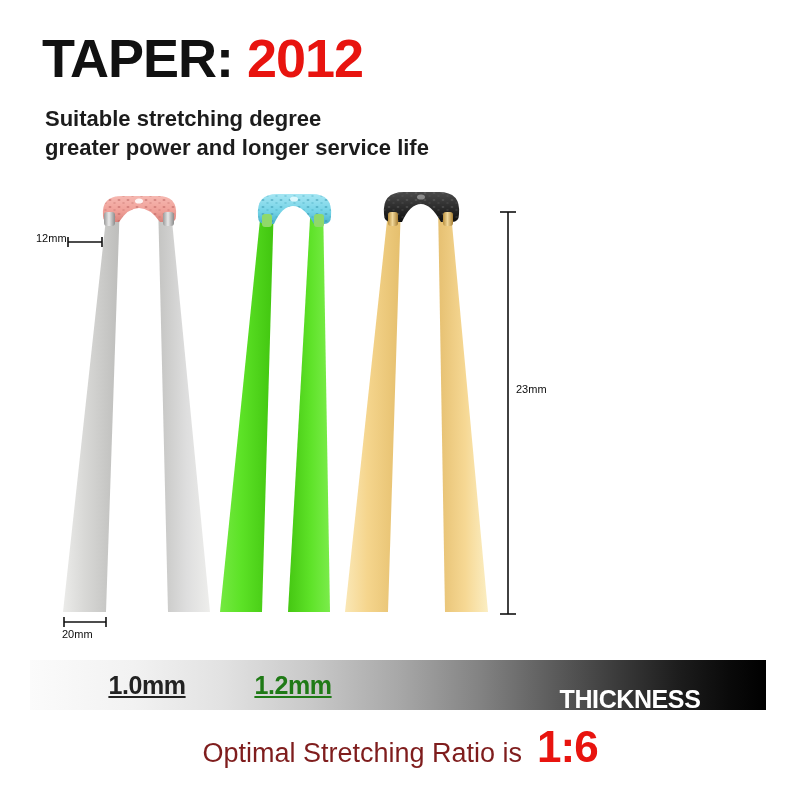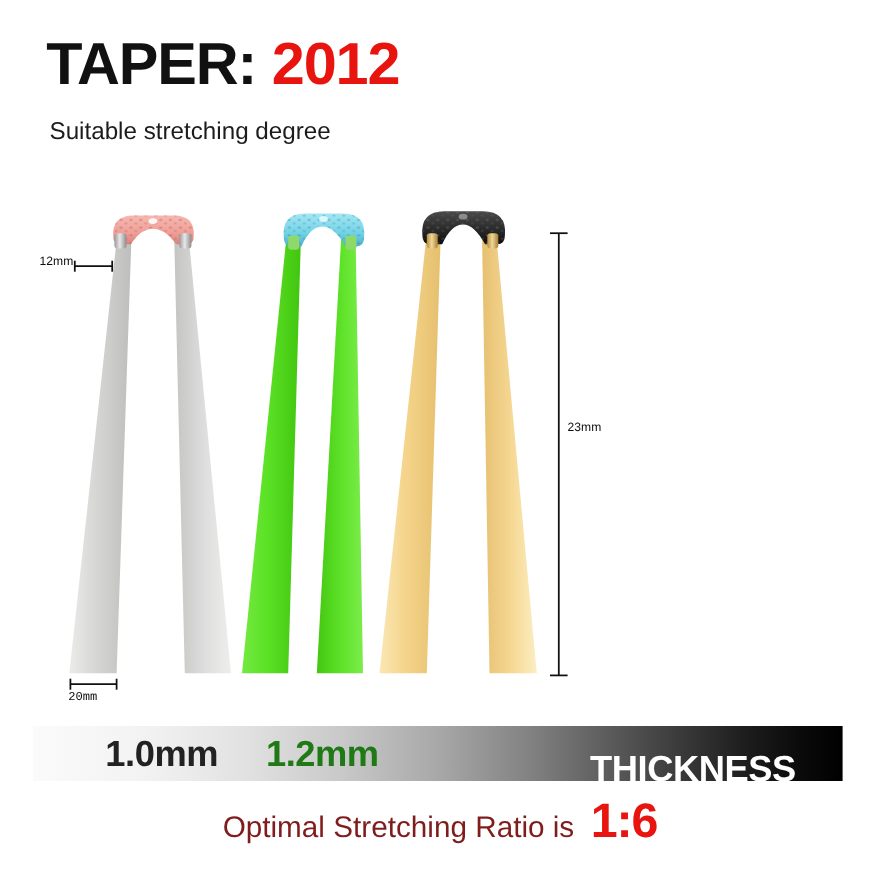--- a/index.html
+++ b/index.html
@@ -36,21 +36,21 @@
   }
   .title .accent { color: #e8140f; }
 
   .subtitle {
     position: absolute;
     left: 45px;
     top: 104px;
     font-size: 22px;
     line-height: 29px;
     color: #1c1c1c;
-    font-weight: 400;
+    font-weight: 700;
     white-space: nowrap;
   }
 
   
   .product-art {
     position: absolute;
     left: 0;
     top: 170px;
     width: 800px;
     height: 470px;
@@ -58,21 +58,21 @@
 
   
   .dim-label {
     position: absolute;
     font-size: 11px;
     color: #0d0d0d;
     font-weight: 400;
     white-space: nowrap;
   }
   .dim-12 { left: 36px; top: 232px; }
-  .dim-20 { left: 62px; top: 628px; font-family: Liberation Mono, monospace; }
+  .dim-20 { left: 62px; top: 628px; }
   .dim-23 { left: 516px; top: 383px; }
 
   
   .thickness-bar {
     position: absolute;
     left: 30px;
     top: 660px;
     width: 736px;
     height: 50px;
     background: linear-gradient(90deg,
@@ -88,24 +88,25 @@
         #0a0a0a 95%,
         #000000 100%);
   }
   .thickness-bar .tick {
     position: absolute;
     top: 0;
     height: 50px;
     display: flex;
     align-items: center;
     justify-content: center;
-    font-size: 33px;
+    font-size: 25px;
     font-weight: 600;
     letter-spacing: -0.4px;
     white-space: nowrap;
+    text-decoration: underline;
   }
   .tick-1 { left: 62px;  width: 110px; color: #222222; }
   .tick-2 { left: 208px; width: 110px; color: #1f7a16; text-align: center; }
   .tick-3 { left: 348px; width: 110px; color: #f0d28e; }
   .tick-4 { left: 490px; width: 220px; color: #ffffff; font-weight: 500; margin-top: 14px; }
 
   
   .ratio-line {
     position: absolute;
     left: 0;
@@ -134,20 +135,21 @@
 
 <div class="stage">
 
   <div class="title">
     <span>TAPER:</span>
     <span class="accent">2012</span>
   </div>
 
   <div class="subtitle">
     <div>Suitable stretching degree</div>
+    <div>greater power and longer service life</div>
   </div>
 
   <svg class="product-art" viewBox="0 0 800 470">
     <defs>
 
       <linearGradient id="gWhiteL" x1="0" y1="0" x2="1" y2="0">
         <stop offset="0%" stop-color="#ebebe9"></stop>
         <stop offset="38%" stop-color="#d8d8d6"></stop>
         <stop offset="100%" stop-color="#bdbdbb"></stop>
       </linearGradient>

